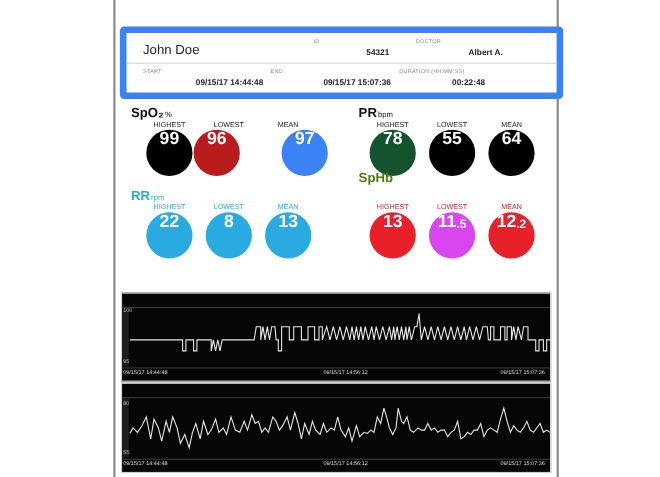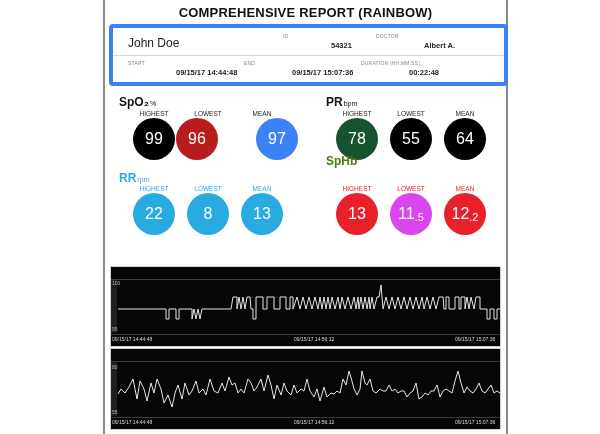--- a/index.html
+++ b/index.html
@@ -1,44 +1,43 @@
 <!DOCTYPE html>
 <html><head>
 <meta charset="utf-8">
 <style>
   html, body { margin:0; padding:0; background:#ffffff; }
   body { width:600px; height:434px; position:relative; overflow:hidden; font-family:"Liberation Sans", sans-serif; color:#111; }
   .frame { position:absolute; left:103px; top:-2px; width:401px; height:440px; border-left:2px solid #8a8a8a; border-right:2px solid #8a8a8a; background:#fff; }
   .title { position:absolute; left:0; right:0; top:7px; text-align:center; font-weight:bold; font-size:13px; letter-spacing:0.2px; color:#111; }
-  .info-card { position:absolute; left:4px; top:26px; width:391px; height:54px; border:4px solid #3b82f6; border-radius:4px; background:#fff; }
+  .info-card { position:absolute; left:4px; top:26px; width:391px; height:54px; border:6px solid #3b82f6; border-radius:4px; background:#fff; }
   .info-divider { position:absolute; left:0; right:0; top:27px; height:1px; background:#d6d6d6; }
   .patient-name { position:absolute; left:15px; top:8px; font-size:12px; color:#222; }
   .cell { position:absolute; }
   .cell .lbl { font-size:5px; color:#888; text-transform:uppercase; letter-spacing:0.2px; }
   .cell .val { font-size:7.5px; font-weight:bold; color:#222; margin-top:2px;padding-left:48px; }
   .metric { position:absolute; }
   .metric-title { position:absolute; font-weight:bold; font-size:12px; white-space:nowrap; }
   .metric-title .unit { font-size:7px; font-weight:normal; margin-left:1px; }
   .stat-label { position:absolute; width:50px; text-align:center; font-size:6.5px; text-transform:uppercase; }
-  .circle { position:absolute; width:42px; height:42px; border-radius:50%; display:flex; align-items:center; justify-content:center; color:#fff; font-weight:normal; font-size:16px; }
+  .circle { position:absolute; width:42px; height:42px; border-radius:50%; display:flex; align-items:flex-start; justify-content:center; color:#fff; font-weight:bold; font-size:16px; }
   .circle .small { font-size:11px; margin-top:5px; }
   .chart { position:absolute; left:5px; width:389px; background:#060606; border:1px solid #cfcfcf; }
   .chart-title { position:absolute; left:0; right:0; top:1px; text-align:center; color:#fff; font-size:8px; font-weight:bold; }
   .chart-title-line { position:absolute; left:0; right:0; top:12px; height:1px; background:#3a3a3a; }
   .chart-axis { position:absolute; left:0; width:6px; background:#1e1e1e; }
   .y-tick { position:absolute; left:1px; color:#bbb; font-size:5px; }
   .x-tick { position:absolute; color:#ddd; font-size:5px; white-space:nowrap; }
   .x-line { position:absolute; left:0; right:0; height:1px; background:#3a3a3a; }
   svg { position:absolute; left:0; top:0; }
 </style>
 </head>
 <body>
 
 <div class="frame">
-  <div class="title">COMPREHENSIVE REPORT (RAINBOW)</div>
 
   <div class="info-card">
     <div class="patient-name">John Doe</div>
     <div class="cell" style="left:170px; top:5px;">
       <div class="lbl">ID</div>
       <div class="val">54321</div>
     </div>
     <div class="cell" style="left:263px; top:5px;">
       <div class="lbl">DOCTOR</div>
       <div class="val">Albert A.</div>

